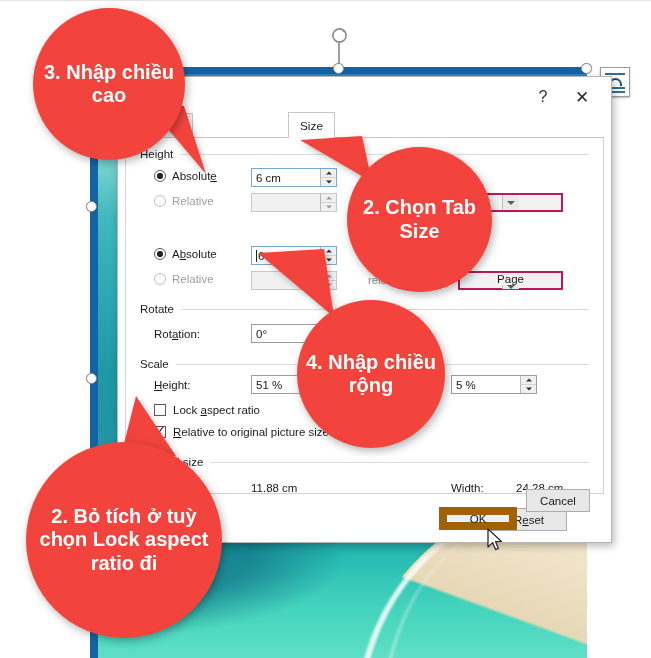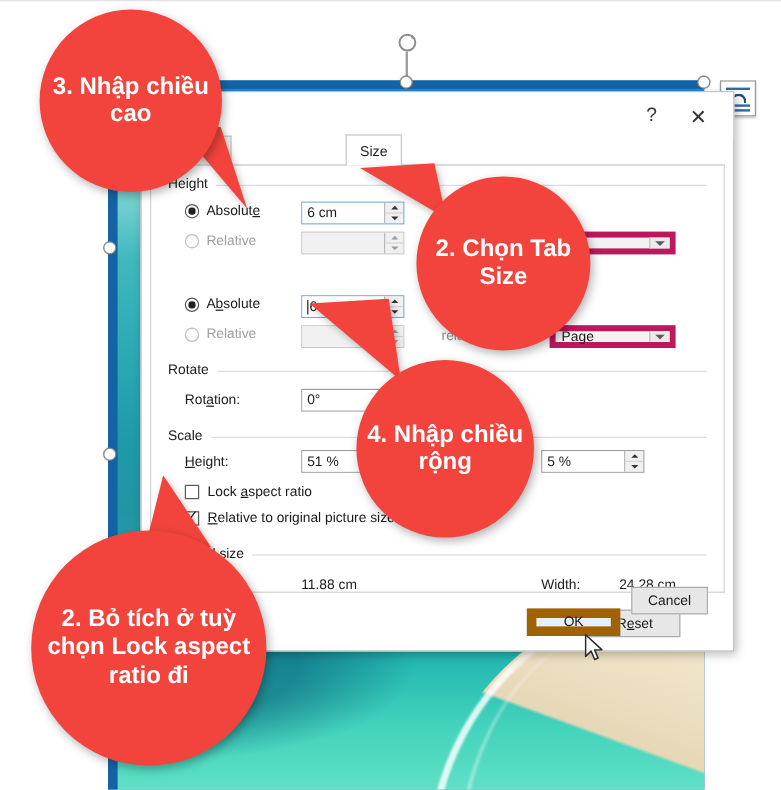--- a/index.html
+++ b/index.html
@@ -212,22 +212,22 @@
     transform:translate(-50%,-50%);
     border-left:3.2px solid transparent; border-right:3.2px solid transparent;
   }
   .spin .btns span:first-child::after{ border-bottom:3.6px solid #333; }
   .spin .btns span:last-child::after{ border-top:3.6px solid #333; }
   .spin.dis .btns span::after{ opacity:.45; }
   .spin.focused{ border-color:#7aa7d0; }
 
   .combo{
     position:relative; display:flex; align-items:center;
-    height:19px; border:5px solid #be185d; background:#f2f2f2;
-    font-size:11.5px; color:#1a1a1a;
+    height:19px; border:2px solid #be185d; background:#f2f2f2;
+    font-size:11.5px; color:#1a1a1a;flex-direction:column;
   }
   .combo .txt{ padding:0 5px; flex:1; }
   .combo .arrow{
     width:17px; height:100%; background:#eaeaea; border-left:1px solid #bdbdbd;
     display:flex; align-items:center; justify-content:center;
   }
   .combo .arrow::after{
     content:""; border-left:4px solid transparent; border-right:4px solid transparent;
     border-top:4.6px solid #5b5b5b;
   }

